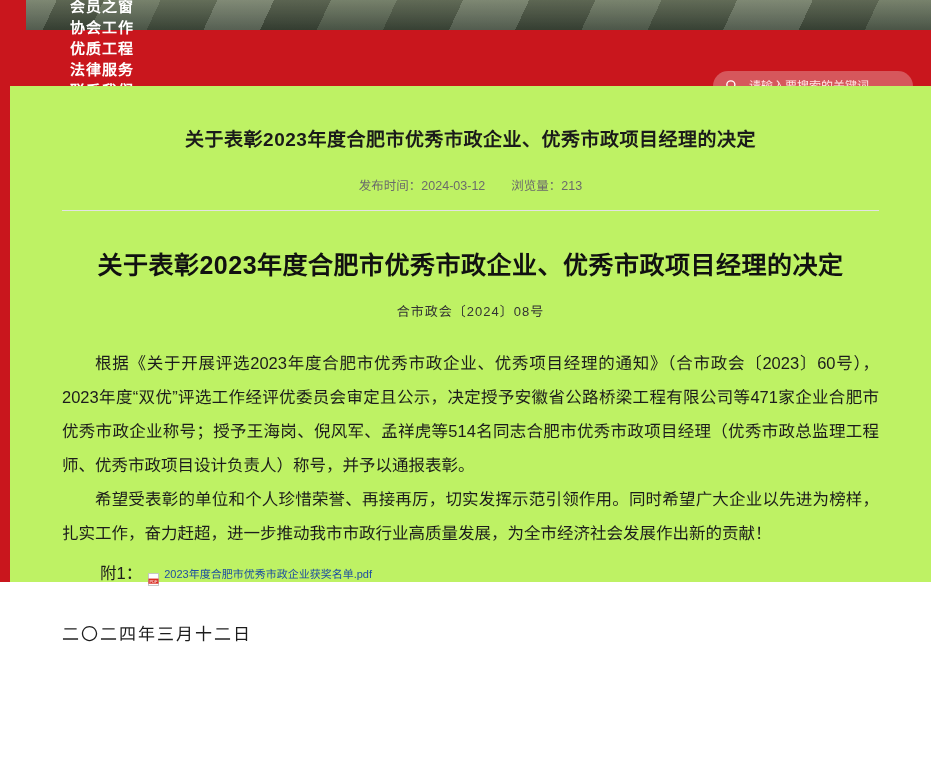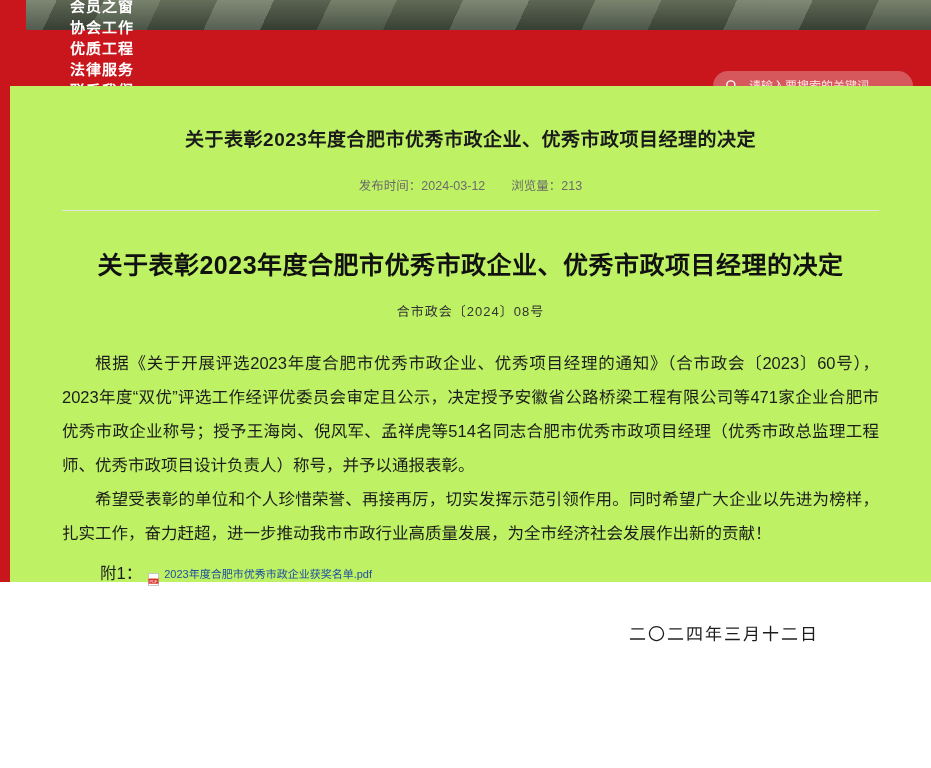--- a/index.html
+++ b/index.html
@@ -190,21 +190,21 @@
   .attach-link {
     font-size: 11px;
     color: #1f4fa0;
     text-decoration: none;
     cursor: pointer;
     line-height: 20px;
   }
 
   .sign-date {
     margin-top: 36px;
-    text-align: right;
+    text-align: left;
     padding-right: 60px;
     font-size: 17px;
     letter-spacing: 2px;
     color: #1c1c1c;
   }
 </style>
 </head>
 <body>
 
 <div class="banner">

